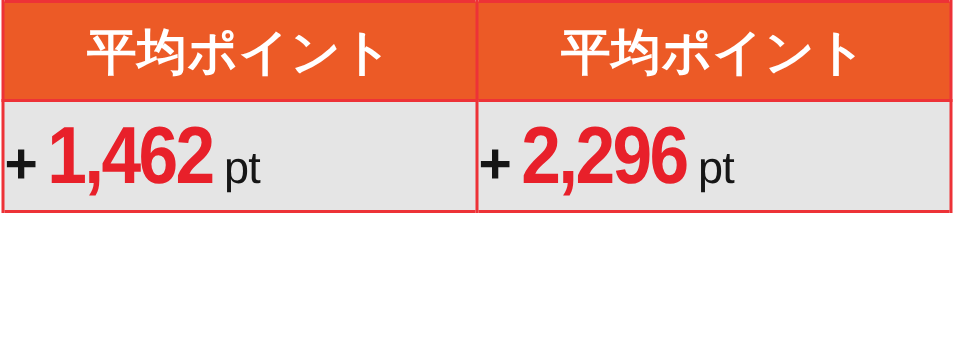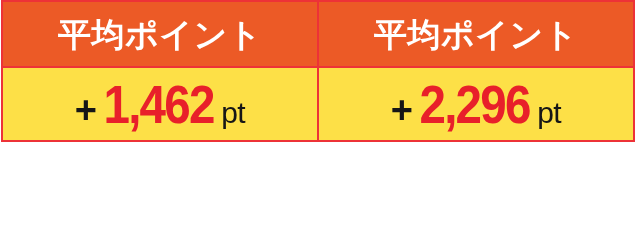--- a/index.html
+++ b/index.html
@@ -43,25 +43,24 @@
     color: #ffffff;
     font-size: 33px;
     font-weight: bold;
     line-height: 1;
     letter-spacing: 0.5px;
     white-space: nowrap;
   }
 
   
   .value-cell {
-    background: #fde047;
+    background: #e5e5e5;
     height: 74px;
     border-left: 2px solid #ED3237;
     border-right: 2px solid #ED3237;
-    text-align: center;
     vertical-align: middle;
     padding: 0;
     box-sizing: border-box;
   }
   .value-line {
     display: inline-block;
     white-space: nowrap;
     line-height: 1;
   }
   .sign {

